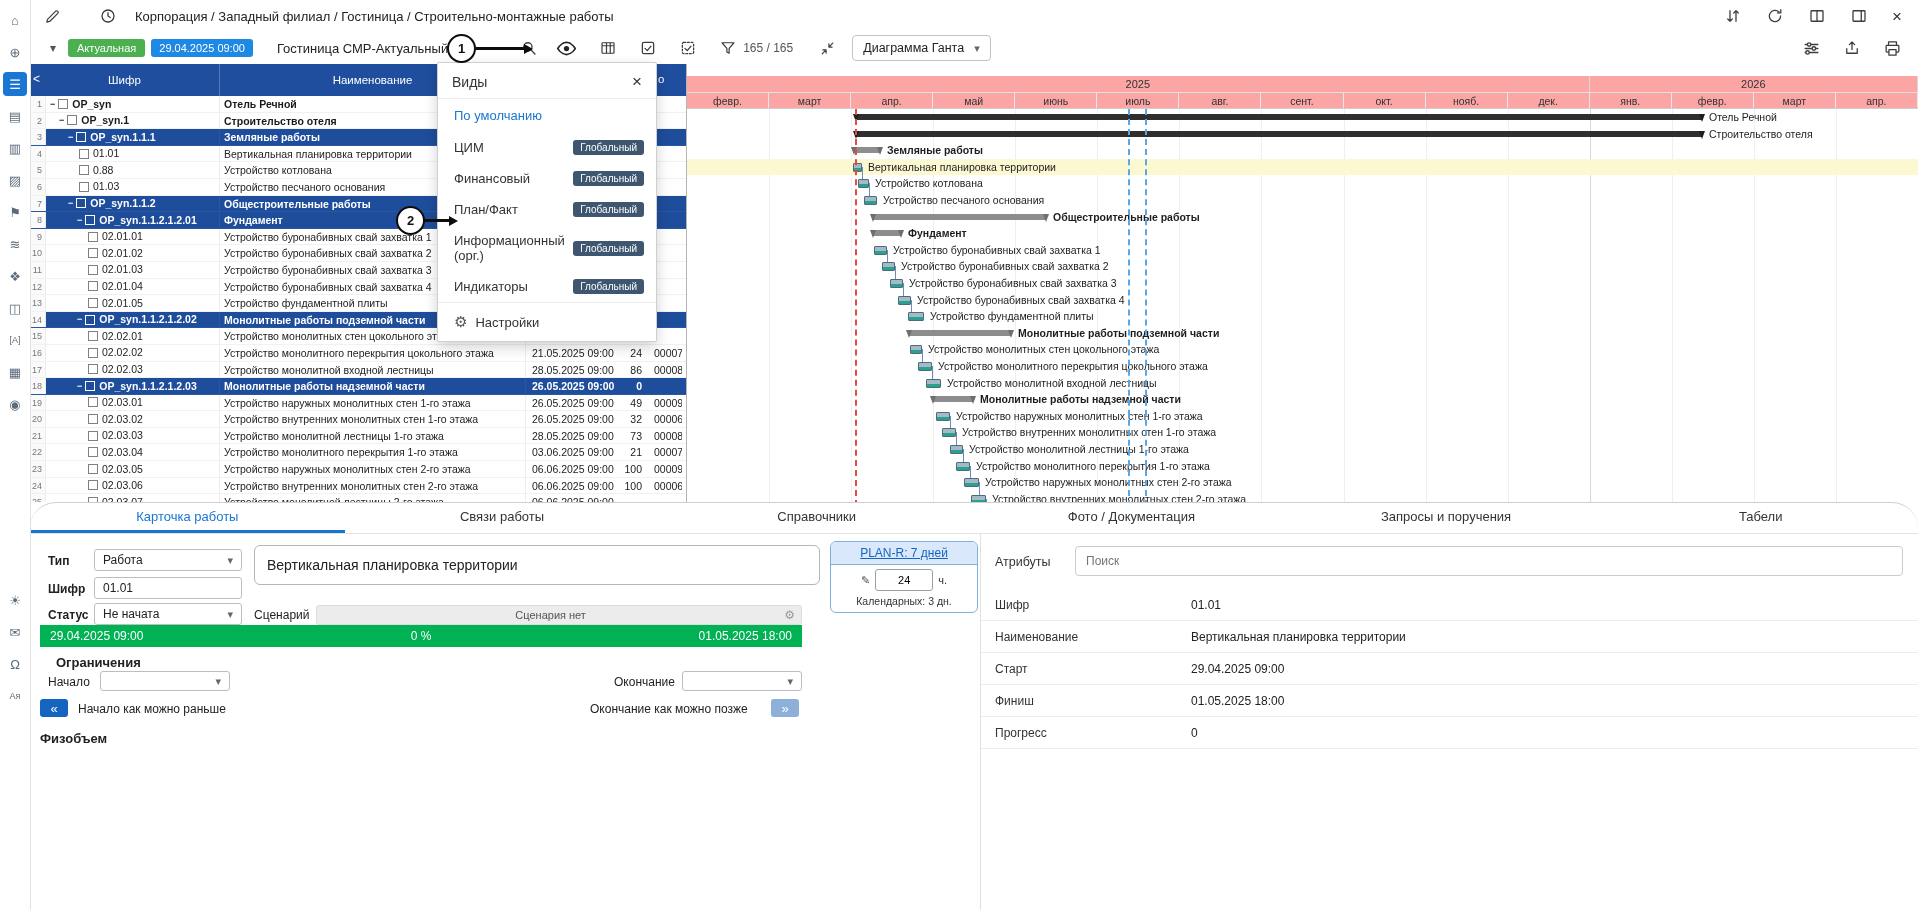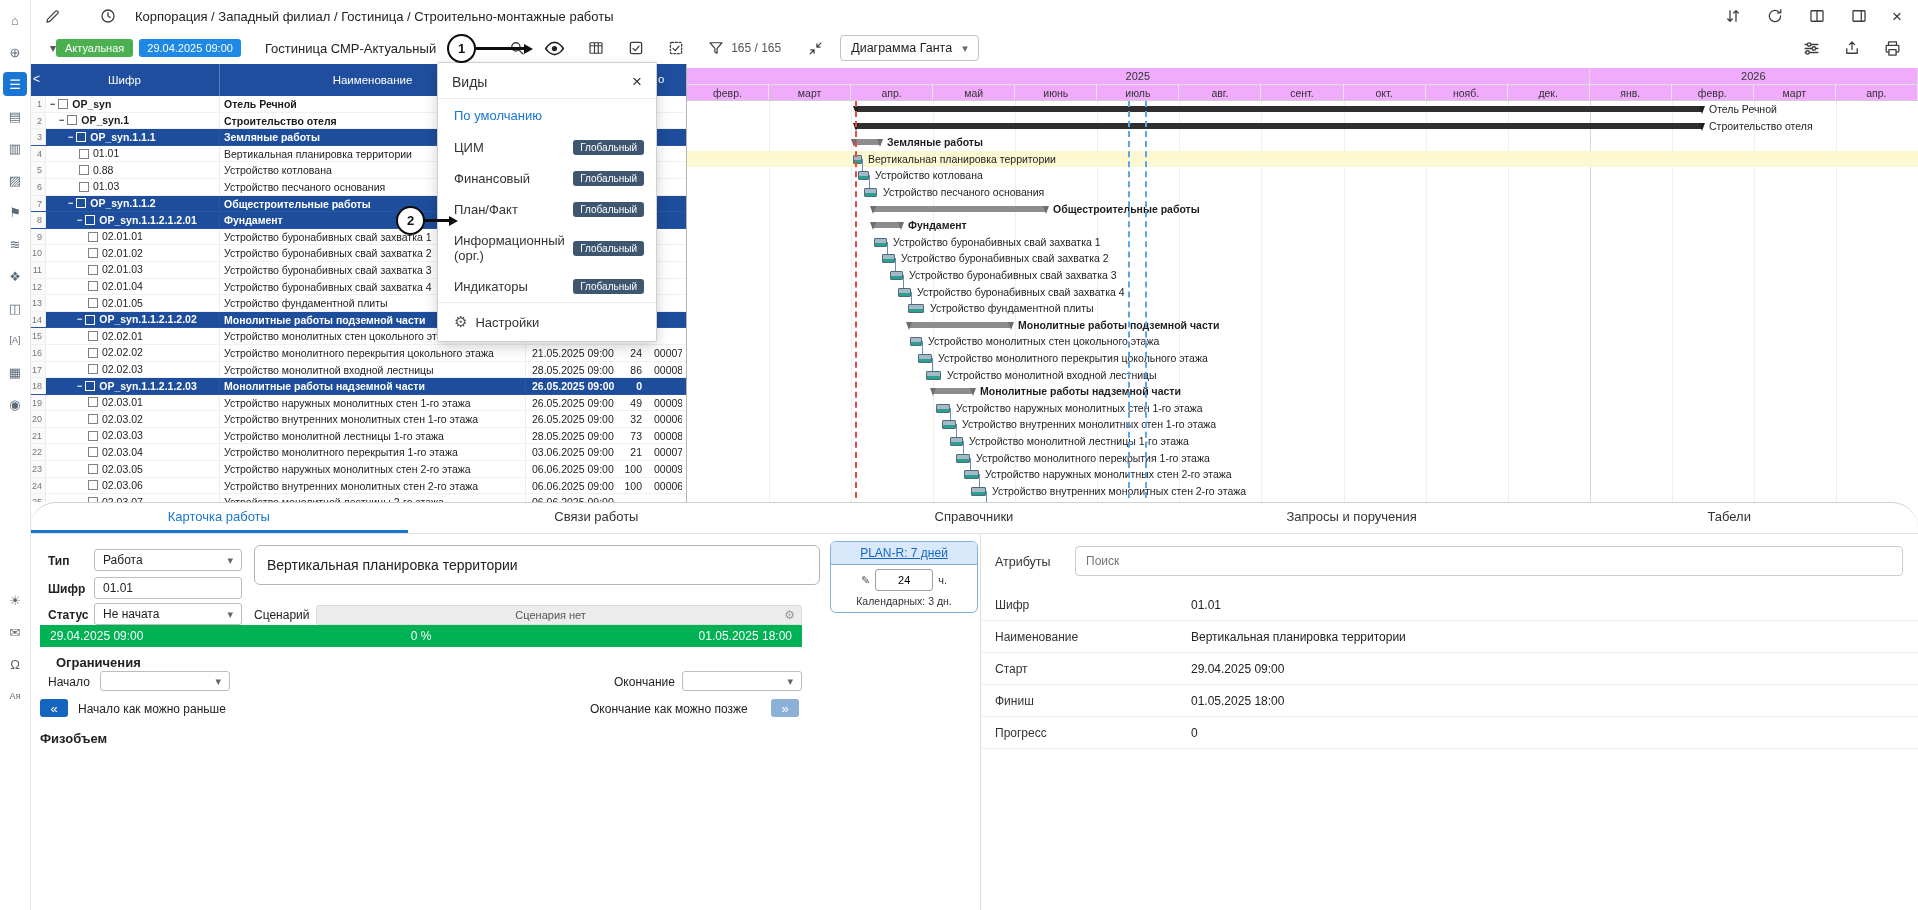--- a/index.html
+++ b/index.html
@@ -16,21 +16,21 @@
   #topbar{position:absolute;left:30px;top:0;right:0;height:32px;border-bottom:1px solid #e6e6e6;display:flex;align-items:center;background:#fff;}
   .tb-ic{display:flex;align-items:center;justify-content:center;cursor:pointer;}
   #breadcrumb{font-size:13px;color:#222;margin-left:18px;}
   .svgi{display:block;}
   .tr-group{margin-left:auto;display:flex;align-items:center;gap:24px;margin-right:16px;}
   .close-x{font-size:17px;color:#333;line-height:1;cursor:pointer;}
 
   
   #toolbar{position:absolute;left:30px;top:32px;right:0;height:32px;border-bottom:1px solid #e6e6e6;display:flex;align-items:center;background:#fff;}
   .caret-ic{color:#555;font-size:12px;margin-left:20px;cursor:pointer;}
-  .badge-green{background:#4caf50;color:#fff;font-size:11px;padding:3px 9px;border-radius:3px;white-space:nowrap;}
+  .badge-green{background:#4caf50;color:#fff;font-size:11px;padding:3px 9px;border-radius:3px;margin-left:12px;white-space:nowrap;}
   .badge-blue{background:#1e88e5;color:#fff;font-size:11px;padding:3px 8px;border-radius:3px;margin-left:6px;white-space:nowrap;}
   #plan-name{font-size:13px;color:#222;margin-left:24px;white-space:nowrap;}
   .tbar-ic{margin-left:22px;cursor:pointer;display:flex;align-items:center;}
   #filter-count{font-size:12px;color:#555;margin-left:6px;white-space:nowrap;text-align:center;}
   #view-select{margin-left:16px;height:24px;border:1px solid #c4c4c4;border-radius:4px;display:flex;align-items:center;gap:10px;padding:0 10px;font-size:12.5px;cursor:pointer;background:#fff;}
   .tool-right{margin-left:auto;display:flex;align-items:center;gap:22px;margin-right:16px;}
 
   
   #main{position:absolute;left:30px;top:64px;width:1888px;height:438px;background:#fff;}
   #table-pane{position:absolute;left:0;top:0;width:656px;height:438px;border-right:1px solid #b5b5b5;overflow:hidden;background:#fff;}
@@ -49,21 +49,21 @@
   .c.name{width:306px;padding-left:4px;border-right:1px solid #ededed;}
   .trow.summary .c.name{border-right-color:#2a57a4;}
   .c.date{width:88px;padding-left:6px;}
   .c.qty{width:32px;text-align:right;padding-right:4px;}
   .c.res{width:36px;padding-left:8px;}
   .cb{display:inline-block;width:8px;height:8px;border:1px solid #808080;background:#fff;margin:0 4px 0 2px;flex:none;}
   .trow.summary .cb{border-color:#fff;background:transparent;}
   .minus{font-size:9px;margin-right:1px;}
 
   
-  #gantt-pane{position:absolute;left:657px;top:4px;width:1231px;height:438px;overflow:hidden;background:#f0abfc;}
+  #gantt-pane{position:absolute;left:657px;top:12px;width:1231px;height:438px;overflow:hidden;background:#fca5a5;}
   #gantt-years{height:16px;display:flex;border-bottom:1px solid #e0e0e0;font-size:11px;color:#333;}
   .gy{display:flex;align-items:center;justify-content:center;border-right:1px solid #d9d9d9;box-sizing:border-box;}
   #gantt-months{height:15px;display:flex;border-bottom:1px solid #cfcfcf;font-size:10.5px;color:#333;}
   .gm{display:flex;align-items:center;justify-content:center;border-right:1px solid #e8e8e8;box-sizing:border-box;}
   #gantt-body{position:relative;height:407px;background:#fff;}
   .mline{position:absolute;top:0;bottom:0;width:1px;background:#efefef;}
   .mline.strong{background:#d8d8d8;}
   .hl-row{position:absolute;left:0;right:0;height:16.6px;background:#fbf8d2;}
   .bar{position:absolute;box-sizing:border-box;}
   .bar.task{height:9px;background:linear-gradient(#a5bac6 0 4px,#2aa08f 4px 100%);border:1px solid #4d6b7a;border-radius:1px;}
@@ -729,20 +729,21 @@
     <div class="ann-circle">2</div>
     <div class="ann-line" style="width:24px"></div>
     <div class="ann-head"></div>
   </div>
 
   <div id="bottom">
     <div id="tabbar">
         <div class="tab active">Карточка работы</div>
         <div class="tab">Связи работы</div>
         <div class="tab">Справочники</div>
+        <div class="tab">Фото / Документация</div>
         <div class="tab">Запросы и поручения</div>
         <div class="tab">Табели</div>
       </div>
     <div id="bottom-split">
 
       <section id="card">
         <span class="flabel" style="left:18px;top:21px">Тип</span>
         <div class="fselect" style="left:64px;top:16px;width:148px">
           <span>Работа</span>
             <span class="caret">▾</span>

